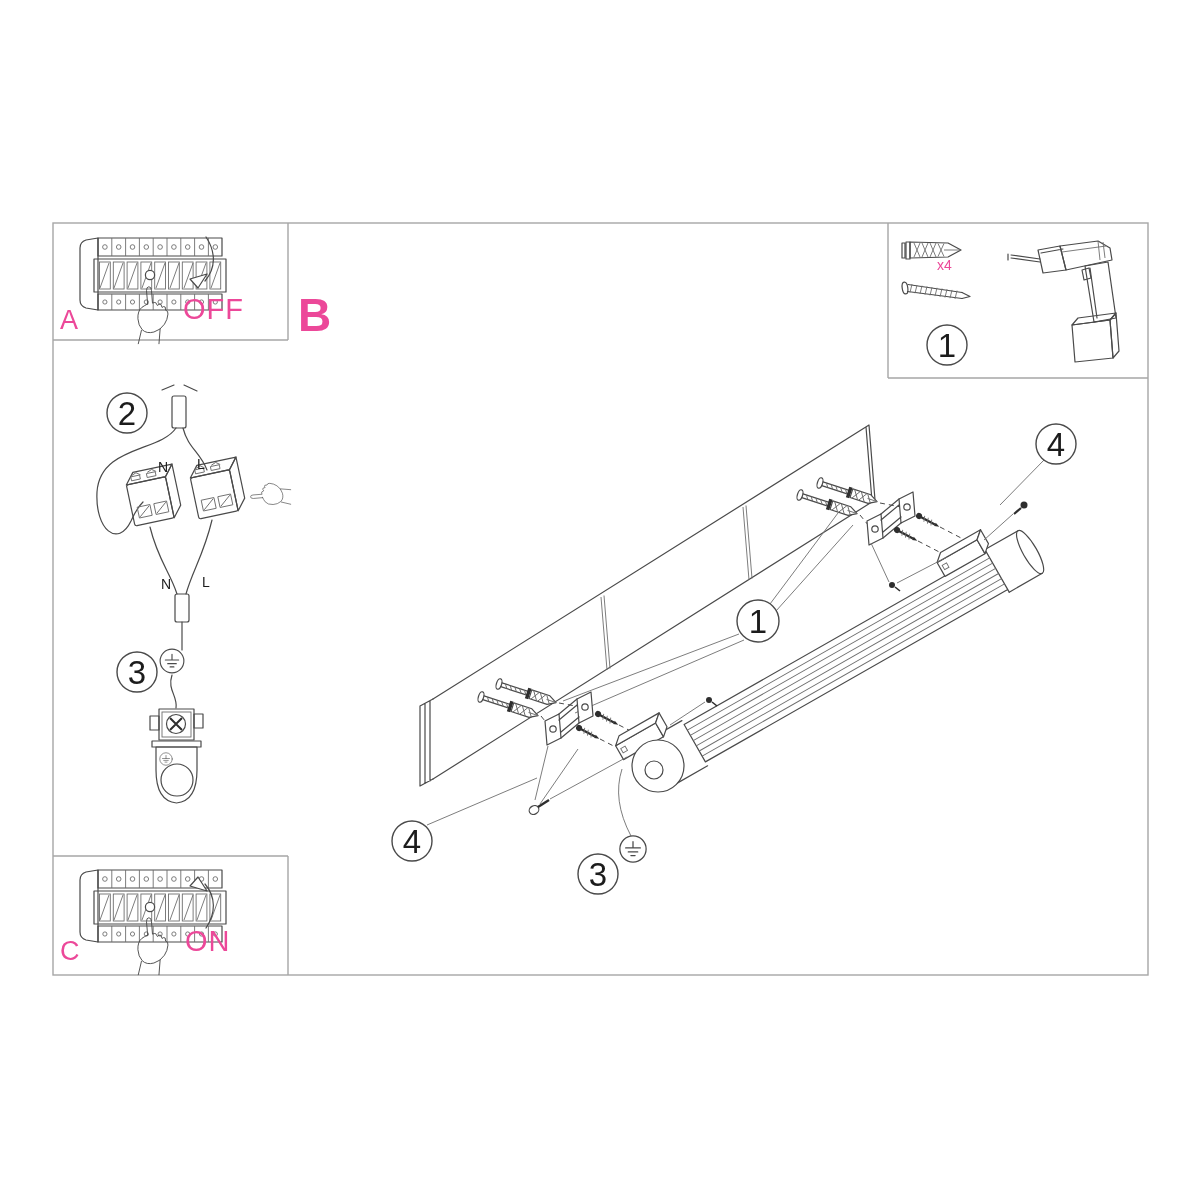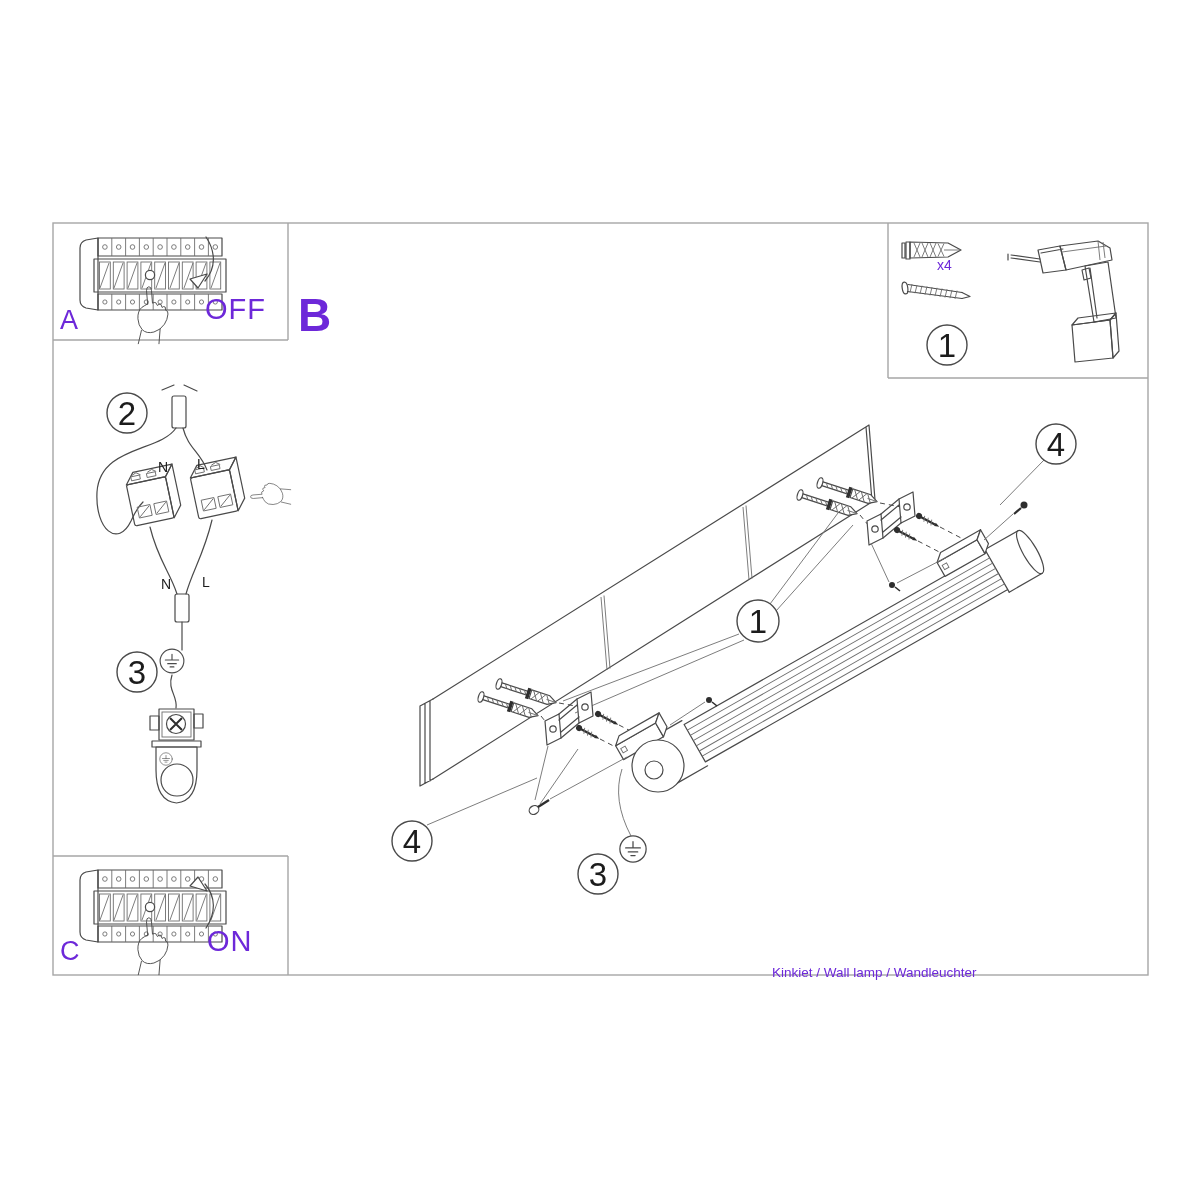--- a/index.html
+++ b/index.html
@@ -1,22 +1,22 @@
 <!DOCTYPE html>
 <html><head>
 <meta charset="utf-8">
 <style>
   html,body{margin:0;padding:0;background:#fff;}
   #sheet{position:relative;width:1200px;height:1200px;background:#ffffff;overflow:hidden;
          font-family:"Liberation Sans",sans-serif;color:#1c1c1c;}
   #lineart{position:absolute;left:0;top:0;}
-  .txt{position:absolute;white-space:pre;color:#6d28d9;}
+  .txt{position:absolute;white-space:pre;color:#ec4899;}
   .big-letter{font-size:46px;font-weight:bold;}
   .corner-letter{font-size:27px;}
-  .switch-word{font-size:29px;letter-spacing:1px;margin-left:22px;}
+  .switch-word{font-size:29px;letter-spacing:1px;}
   .qty{font-size:14px;}
   .footer{font-size:13.5px;line-height:19.5px;}
   svg .ln{stroke:#4a4a4a;stroke-width:1.2;fill:none;stroke-linecap:round;stroke-linejoin:round;}
   svg .fr{stroke:#a6a6a6;stroke-width:1.4;fill:none;}
   svg .thin{stroke:#6e6e6e;stroke-width:0.9;fill:none;}
   svg .dash{stroke:#4a4a4a;stroke-width:1;fill:none;stroke-dasharray:5 4;}
   svg .blk{fill:#2e2e2e;stroke:none;}
   svg .wht{fill:#ffffff;stroke:#4a4a4a;stroke-width:1.2;stroke-linejoin:round;}
   svg .callout{fill:#ffffff;stroke:#4a4a4a;stroke-width:1.4;}
   svg text{font-family:"Liberation Sans",sans-serif;fill:#1c1c1c;}
@@ -301,16 +301,15 @@
   </g>
 </svg>
 
 <div class="txt corner-letter" style="left:60px;top:305px;">A</div>
 <div class="txt switch-word" style="left:183px;top:293px;">OFF</div>
 <div class="txt big-letter" style="left:298px;top:288px;">B</div>
 <div class="txt qty" style="left:937px;top:257px;">x4</div>
 <div class="txt corner-letter" style="left:60px;top:936px;">C</div>
 <div class="txt switch-word" style="left:185px;top:925px;text-align:right;">ON</div>
 <div class="txt footer" style="left:772px;top:924px;">
-  <div>Kinkiet / Wall lamp / Wandleuchter</div>
 </div>
 
 </div>
 
 </body></html>

